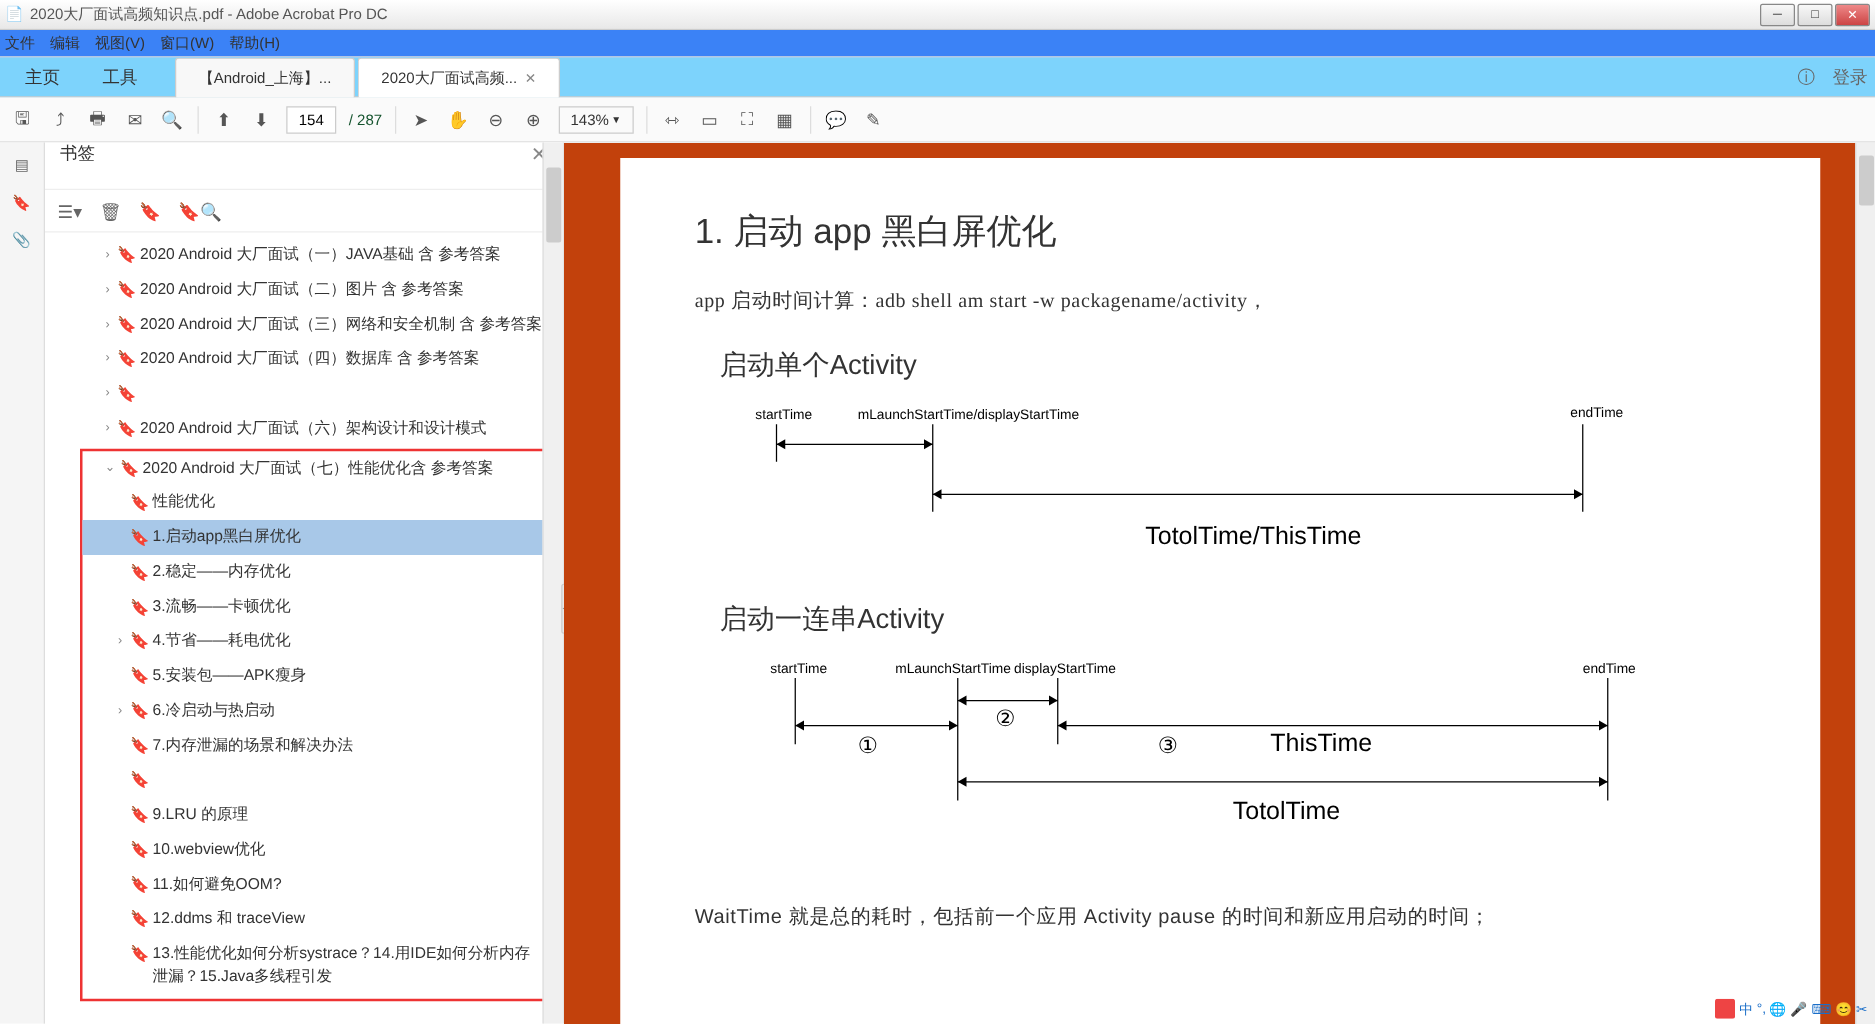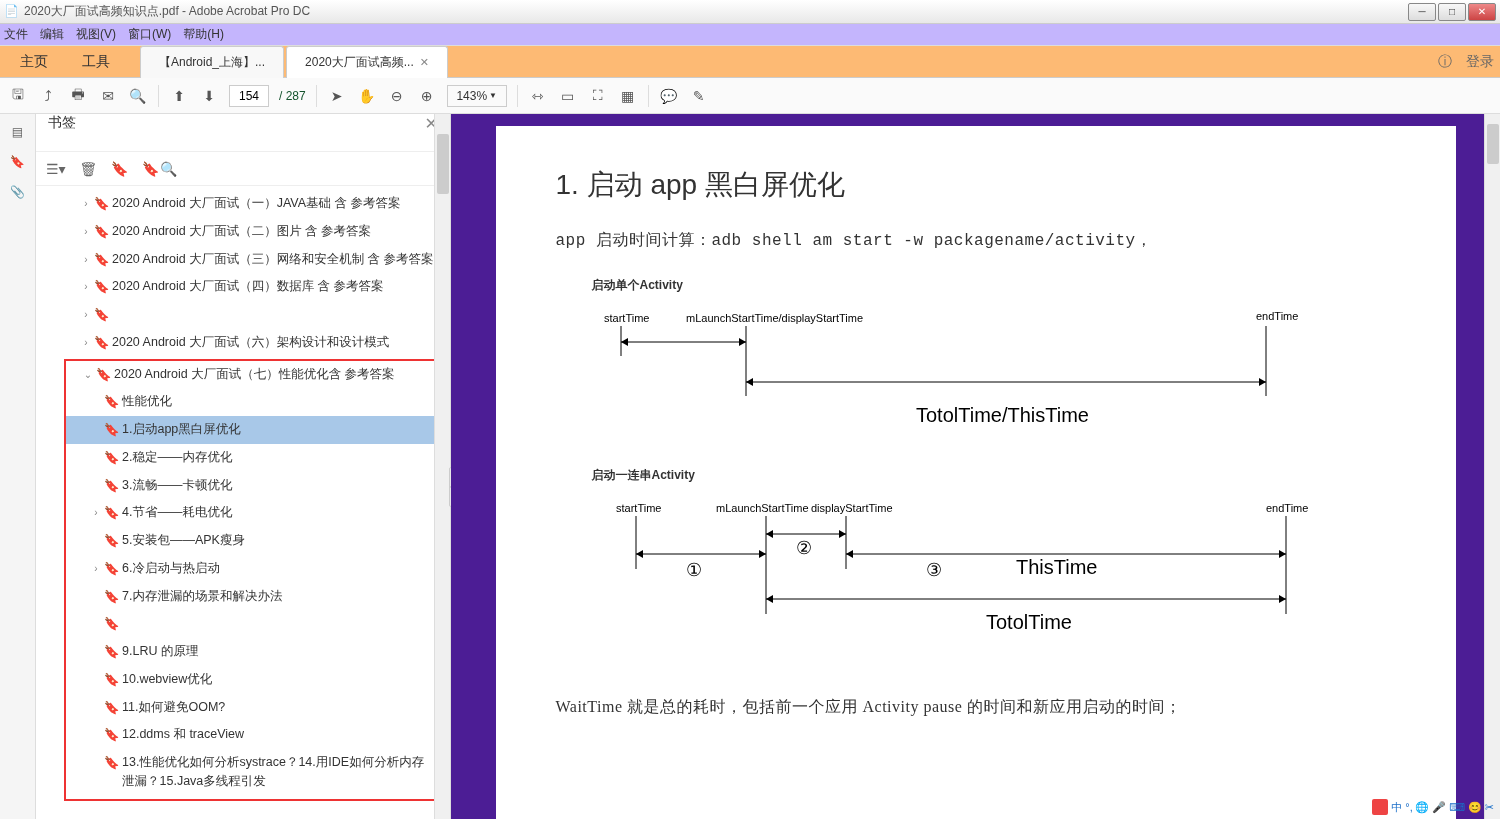--- a/index.html
+++ b/index.html
@@ -3,23 +3,23 @@
 <meta charset="utf-8">
 <style>
 *{margin:0;padding:0;box-sizing:border-box;font-family:"Microsoft YaHei",sans-serif}
 body{background:#fff;font-size:12px;color:#333;overflow:hidden}
 .titlebar{height:24px;background:linear-gradient(#fff,#e8e8e8);border-bottom:1px solid #ccc;display:flex;align-items:center;padding:0 4px}
 .titlebar .icon{width:16px;height:16px;margin-right:4px}
 .titlebar .title{flex:1;font-size:12px;color:#555}
 .winbtns{display:flex;gap:2px}
 .winbtn{width:28px;height:18px;border:1px solid #888;background:linear-gradient(#f8f8f8,#ddd);border-radius:2px;display:flex;align-items:center;justify-content:center;font-size:10px}
 .winbtn.close{background:linear-gradient(#e88,#c44);color:#fff}
-.menubar{height:22px;background:#c4b5fd;border-bottom:1px solid #ddd;display:flex;align-items:center;padding:0 4px;font-size:12px}
+.menubar{height:22px;background:#3b82f6;border-bottom:1px solid #ddd;display:flex;align-items:center;padding:0 4px;font-size:12px}
 .menubar span{margin-right:12px;cursor:default}
-.tabbar{height:32px;background:#fdba74;border-bottom:1px solid #ccc;display:flex;align-items:center;padding:0 6px}
+.tabbar{height:32px;background:#7dd3fc;border-bottom:1px solid #ccc;display:flex;align-items:center;padding:0 6px}
 .tabbar .mainbtn{padding:6px 14px;font-size:14px;margin-right:6px}
 .tabbar .tabs{display:flex;margin-left:10px}
 .tab{padding:7px 18px;border:1px solid #ccc;border-bottom:none;background:#f8f8f8;margin-right:2px;border-radius:3px 3px 0 0;font-size:12px;display:flex;align-items:center;gap:6px}
 .tab.active{background:#fff}
 .tab .x{color:#888;font-size:11px}
 .tabbar .right{margin-left:auto;display:flex;align-items:center;gap:14px;font-size:14px;color:#666}
 .toolbar{height:36px;background:#fafafa;border-bottom:1px solid #ddd;display:flex;align-items:center;padding:0 8px;gap:10px}
 .tbicon{width:20px;height:20px;display:flex;align-items:center;justify-content:center;color:#555;font-size:14px}
 .tbsep{width:1px;height:22px;background:#ddd}
 .pagefield{width:40px;height:22px;border:1px solid #ccc;text-align:center;font-size:12px}
@@ -40,28 +40,28 @@
 .bmitem .chev{width:16px;text-align:center;color:#888;font-size:10px;flex-shrink:0;margin-top:2px}
 .bmitem .bk{width:14px;margin-right:4px;color:#999;flex-shrink:0;margin-top:1px}
 .bmitem .txt{flex:1;word-break:break-all}
 .bmitem.selected{background:#a8c8e8}
 .bmitem.l0{padding-left:42px}
 .bmitem.l1{padding-left:66px}
 .bmitem.l1 .chev{margin-left:-16px}
 .redbox{border:2px solid #e33;margin:2px 8px 2px 28px;padding-bottom:4px}
 .redbox .bmitem.l0{padding-left:14px}
 .redbox .bmitem.l1{padding-left:38px}
-.content{flex:1;background:#4c1d95;overflow:auto;position:relative}
+.content{flex:1;background:#c2410c;overflow:auto;position:relative}
 .page{background:#fff;margin:12px auto;width:960px;padding:40px 60px 60px;font-family:"SimSun",serif;min-height:700px}
 .page h1{font-size:28px;font-weight:normal;margin-bottom:26px}
-.page .code{font-family:Liberation Mono, monospace;font-size:16px;margin-bottom:26px;letter-spacing:0.5px}
+.page .code{font-family:Liberation Serif, serif;font-size:16px;margin-bottom:26px;letter-spacing:0.5px}
 .diagram{margin:10px 0 30px}
-.dtitle{font-size:12px;font-weight:bold;margin-left:36px;margin-bottom:10px}
+.dtitle{font-size:22px;font-weight:normal;margin-left:20px;margin-bottom:10px}
 svg text{font-family:sans-serif}
-.waittext{font-family:Liberation Serif, serif;font-size:16px;margin-top:20px;letter-spacing:0.5px}
+.waittext{font-family:Liberation Sans, sans-serif;font-size:16px;margin-top:20px;letter-spacing:0.5px}
 .splitter{position:absolute;left:449px;top:50%;width:8px;height:40px;background:#e8e8e8;border:1px solid #ccc;border-radius:2px;display:flex;align-items:center;justify-content:center;font-size:8px;color:#888}
 .tray{position:fixed;bottom:4px;right:6px;display:flex;gap:3px;align-items:center;font-size:11px}
 .tray .sq{width:16px;height:16px;background:#e44;border-radius:2px}
 .tray span{color:#1a6ec8}
 .scrollv{position:absolute;right:0;top:0;bottom:0;width:16px;background:#f0f0f0;border-left:1px solid #ddd}
 .scrollthumb{position:absolute;top:20px;width:12px;left:2px;height:60px;background:#ccc;border-radius:2px}
 </style>
 </head>
 <body>
 

